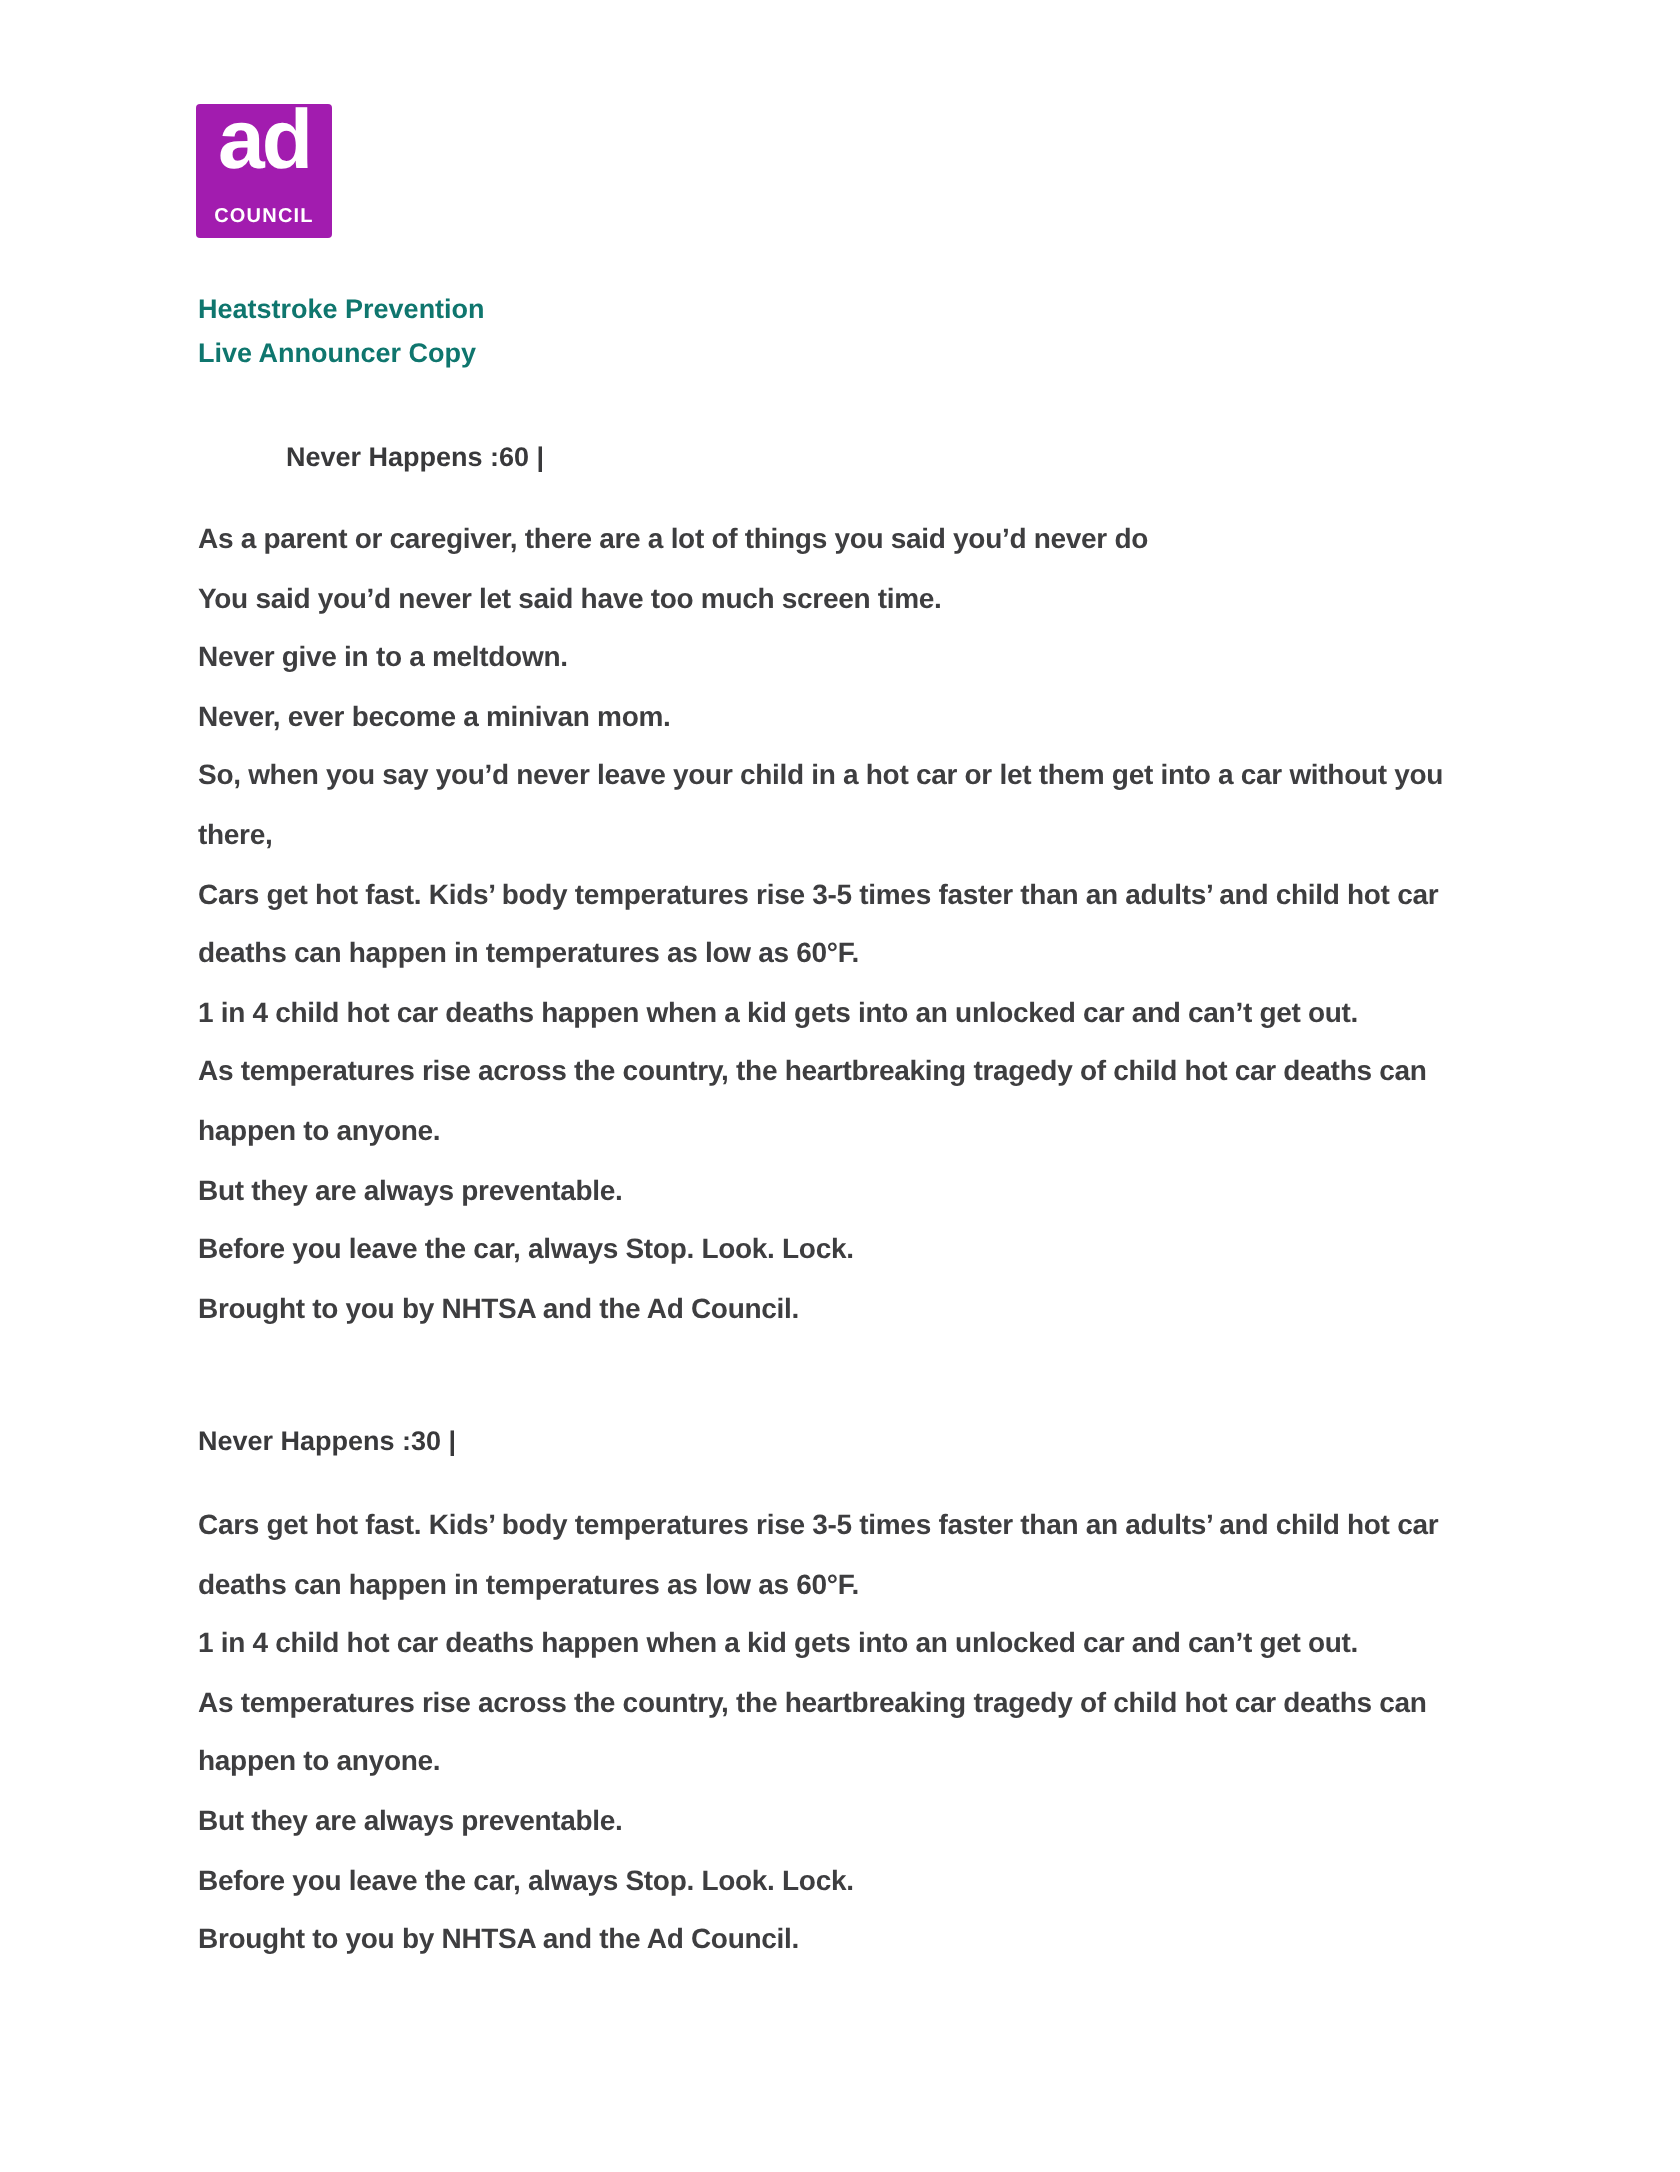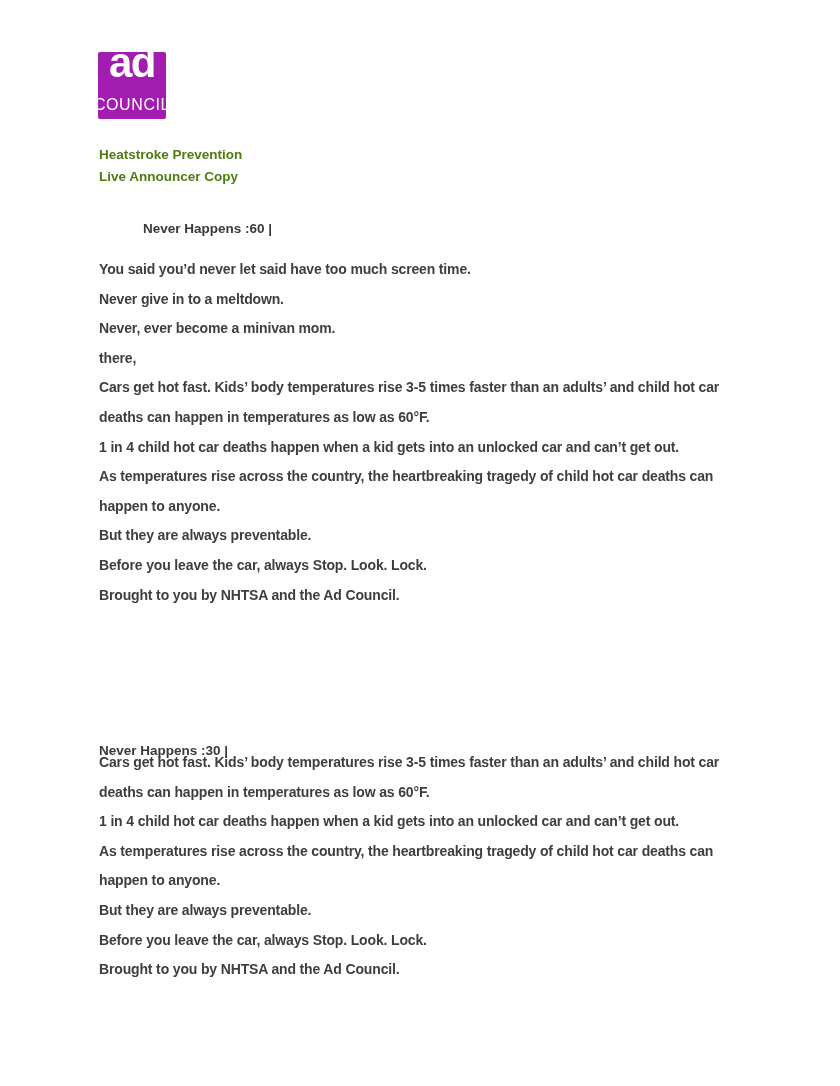--- a/index.html
+++ b/index.html
@@ -32,45 +32,45 @@
     border-radius: 2px;
     gap: 13px;
   }
   .logo-ad {
     font-size: 42px;
     font-weight: 700;
     line-height: 0.78;
     letter-spacing: -1.5px;
   }
   .logo-council {
-    font-size: 16px;
-    font-weight: 400;
+    font-size: 10px;
+    font-weight: 700;
     letter-spacing: 0.6px;
     margin-top: 3px;
   }
   .doc-title {
     position: absolute;
     left: 99px;
     top: 144px;
     font-size: 13.5px;
     font-weight: 700;
-    color: #4d7c0f;
+    color: #0f766e;
     line-height: 22px;
   }
   .section-heading {
     position: absolute;
     left: 99px;
     font-size: 13.5px;
     font-weight: 700;
     color: #39393b;
     line-height: 22px;
     white-space: nowrap;
   }
   .heading-60 { top: 218px; margin-left: 44px; }
-  .heading-30 { top: 710px; margin-top: 30px; }
+  .heading-30 { top: 710px; }
   .body-block {
     position: absolute;
     left: 99px;
     font-size: 14px;
     font-weight: 600;
     color: #3e3e40;
     letter-spacing: -0.15px;
   }
   .body-60 { top: 255px; }
   .body-30 { top: 748px; }
@@ -90,23 +90,25 @@
   </div>
 
   <div class="doc-title">
     <div>Heatstroke Prevention</div>
     <div>Live Announcer Copy</div>
   </div>
 
   <div class="section-heading heading-60">Never Happens :60 |</div>
 
   <div class="body-block body-60">
+    <div class="script-line">As a parent or caregiver, there are a lot of things you said you’d never do</div>
     <div class="script-line">You said you’d never let said have too much screen time.</div>
     <div class="script-line">Never give in to a meltdown.</div>
     <div class="script-line">Never, ever become a minivan mom.</div>
+    <div class="script-line">So, when you say you’d never leave your child in a hot car or let them get into a car without you</div>
     <div class="script-line">there,</div>
     <div class="script-line">Cars get hot fast. Kids’ body temperatures rise 3-5 times faster than an adults’ and child hot car</div>
     <div class="script-line">deaths can happen in temperatures as low as 60°F.</div>
     <div class="script-line">1 in 4 child hot car deaths happen when a kid gets into an unlocked car and can’t get out.</div>
     <div class="script-line">As temperatures rise across the country, the heartbreaking tragedy of child hot car deaths can</div>
     <div class="script-line">happen to anyone.</div>
     <div class="script-line">But they are always preventable.</div>
     <div class="script-line">Before you leave the car, always Stop. Look. Lock.</div>
     <div class="script-line">Brought to you by NHTSA and the Ad Council.</div>
   </div>

